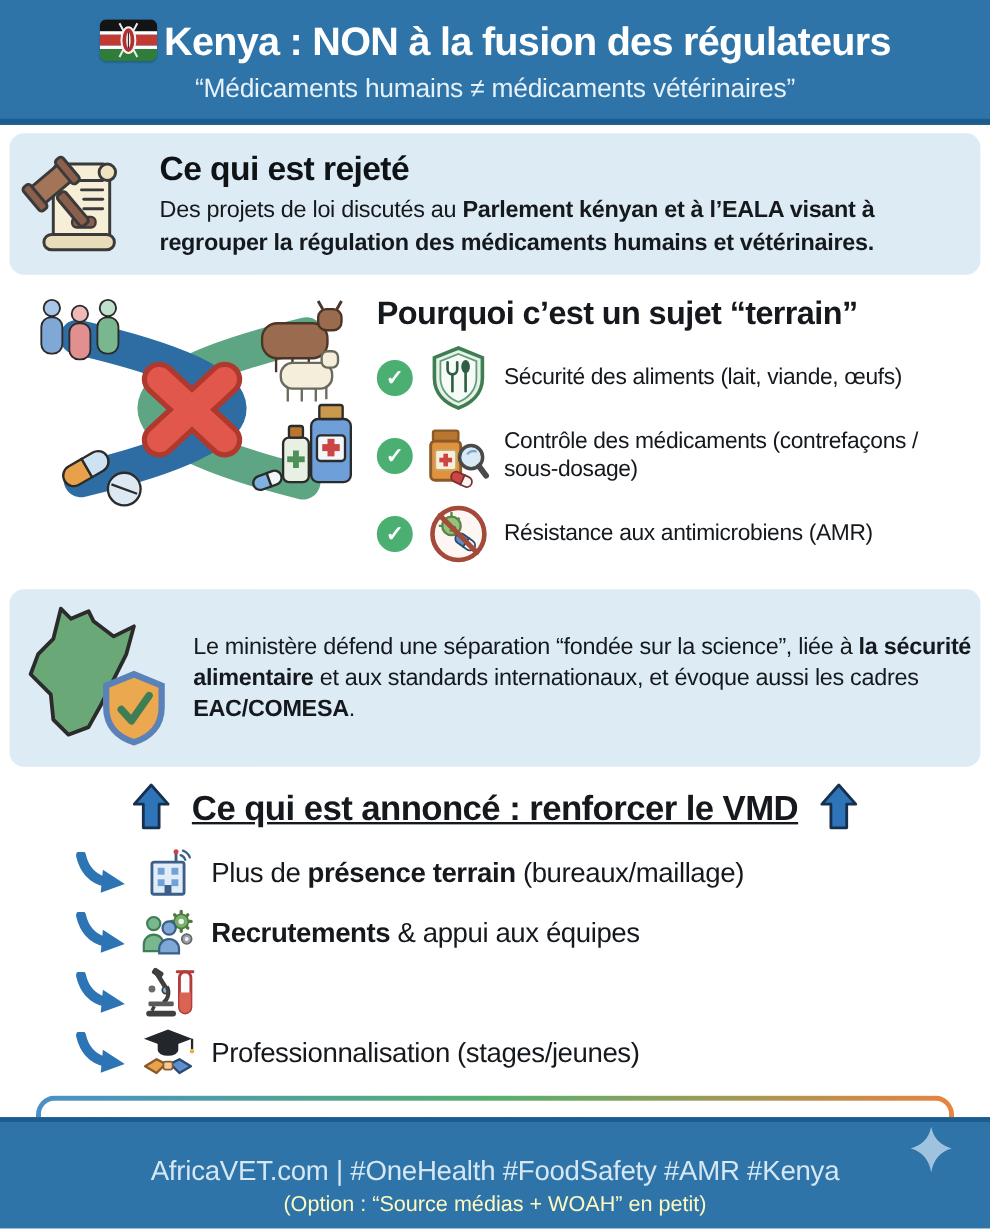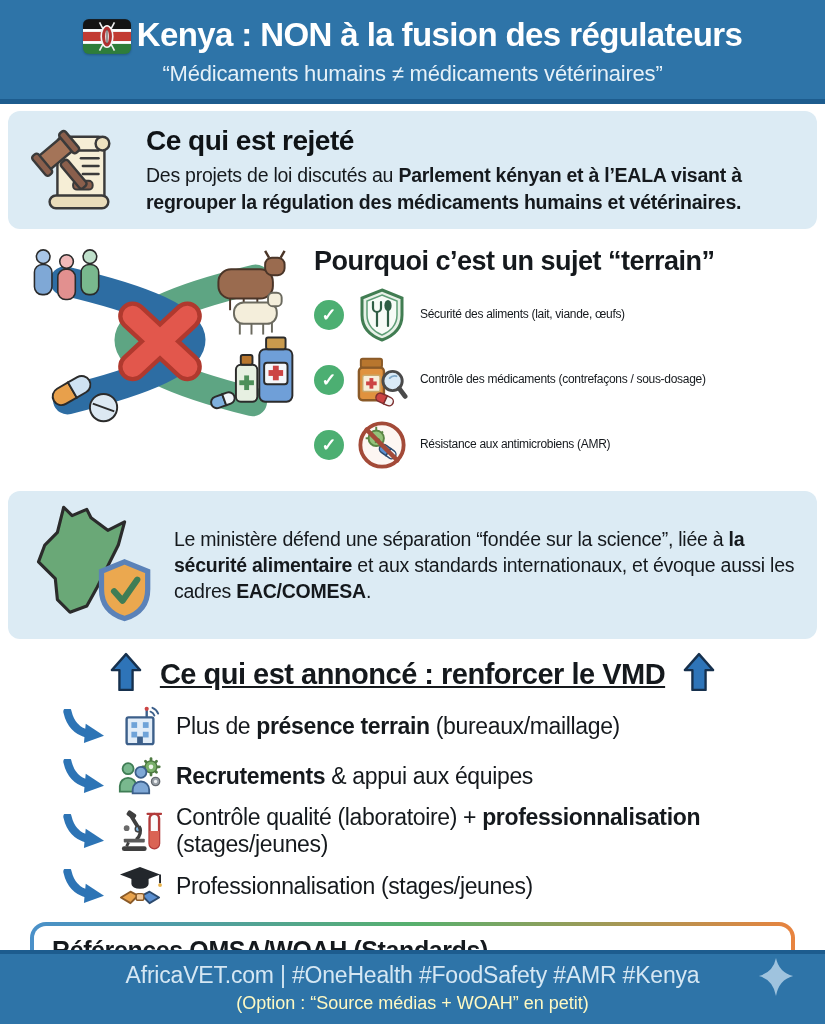--- a/index.html
+++ b/index.html
@@ -1,56 +1,56 @@
 <!DOCTYPE html>
 <html><head>
 <meta charset="utf-8">
 <style>
   html,body{margin:0;padding:0;}
   .page{width:825px;height:1024px;background:#ffffff;font-family:"Liberation Sans",sans-serif;
         display:flex;flex-direction:column;overflow:hidden;color:#15191d;}
   
   .hdr{background:#2e74a8;border-bottom:5px solid #1d5c8e;padding:16px 10px 12px;text-align:center;flex:none;}
-  .hdr-row{display:flex;align-items:flex-end;justify-content:center;gap:6px;}
+  .hdr-row{display:flex;align-items:flex-start;justify-content:center;gap:6px;}
   .hdr-title{font-size:33px;font-weight:bold;color:#ffffff;letter-spacing:-0.6px;margin:0;}
   .hdr-sub{font-size:22px;color:#e6f1f8;margin-top:7px;letter-spacing:-0.2px;}
   .flag{display:inline-flex;filter:drop-shadow(0 1px 1px rgba(0,0,0,.25));}
   
-  .card-blue{background:#dcebf4;border-radius:12px;margin:7px 8px;padding:12px 20px;display:flex;gap:20px;align-items:center;}
+  .card-blue{background:#dcebf4;border-radius:12px;margin:7px 8px;padding:12px 7px;display:flex;gap:20px;align-items:center;}
   .sec-title{font-size:28px;font-weight:bold;color:#0f1316;letter-spacing:-0.5px;margin-bottom:5px;}
   .sec-body{font-size:19.5px;line-height:1.34;letter-spacing:-0.25px;}
   .icon-lg{flex:none;display:flex;align-items:center;justify-content:center;}
   
   .why{display:flex;padding:8px 14px 2px;gap:8px;}
   .why-illu{width:292px;flex:none;}
   .why-main{flex:1;min-width:0;}
   .why-title{font-size:27px;font-weight:bold;letter-spacing:-0.5px;margin:2px 0 10px;}
   .why-item{display:flex;align-items:center;gap:11px;margin-bottom:9px;}
   .check-badge{width:30px;height:30px;border-radius:50%;background:#4caf72;color:#fff;font-size:18px;font-weight:bold;
                display:flex;align-items:center;justify-content:center;flex:none;}
   .why-icon{width:54px;height:56px;flex:none;display:flex;align-items:center;justify-content:center;}
-  .why-text{font-size:12px;line-height:1.28;letter-spacing:-0.3px;}
+  .why-text{font-size:19px;line-height:1.28;letter-spacing:-0.3px;}
   
   .announced{padding:6px 0 2px;}
   .ann-title-row{display:flex;align-items:center;justify-content:center;gap:18px;margin-bottom:8px;text-decoration:underline;}
   .ann-title{font-size:29px;font-weight:bold;letter-spacing:-0.5px;}
   .ann-items{margin-left:62px;}
   .ann-item{display:flex;align-items:center;gap:12px;margin-bottom:6px;}
   .swoosh{flex:none;display:flex;}
   .a-icon{width:48px;height:44px;flex:none;display:flex;align-items:center;justify-content:center;}
   .a-text{font-size:23px;letter-spacing:-0.35px;}
   
   .references{margin:6px 30px 6px;border:4px solid transparent;border-radius:16px;
     background:linear-gradient(#fff,#fff) padding-box,
                linear-gradient(90deg,#4a90c9 0%,#57b06e 50%,#e8833f 100%) border-box;
     padding:10px 18px 8px;}
   .ref-title{font-size:25px;font-weight:bold;letter-spacing:-0.4px;margin-bottom:9px;}
   
   .ftr{margin-top:auto;flex:none;background:#2e74a8;border-top:4px solid #1d5c8e;color:#d5e7f3;text-align:center;
-       padding:8px 0 10px;position:relative;}
+       padding:27px 0 10px;position:relative;}
   .ftr-line1{font-size:23px;letter-spacing:-0.2px;}
   .ftr-line2{font-size:18px;margin-top:4px;color:#fef9c3;}
   .sparkle{position:absolute;right:30px;top:2px;}
   main{flex:1;overflow:hidden;display:flex;flex-direction:column;}
   b{font-weight:bold;}
 </style>
 </head>
 <body>
 
 <div class="page">
@@ -344,21 +344,20 @@
               <path d="M22,17 a11,11 0 0 1 -3,14" stroke="#3f3f3f" stroke-width="3.5" fill="none"></path>
               <circle cx="9" cy="19" r="3" fill="#6a6a6a"></circle>
               <rect x="6" y="30" width="22" height="4" rx="1" fill="#5a5a5a"></rect>
               <line x1="11" y1="34" x2="9" y2="38" stroke="#3f3f3f" stroke-width="3"></line>
               <rect x="4" y="38" width="26" height="5" rx="2.5" fill="#3f3f3f"></rect>
               <rect x="33" y="4" width="10" height="36" rx="5" fill="#fbfbfb" stroke="#b23b3b" stroke-width="2.5"></rect>
               <path d="M33,22 h10 v13 a5,5 0 0 1 -10,0 z" fill="#da6354"></path>
               <line x1="31" y1="4" x2="45" y2="4" stroke="#b23b3b" stroke-width="2.5" stroke-linecap="round"></line>
             </svg>
           </span>
-          <span class="a-text"><span>Contrôle qualité (laboratoire) + </span><b>professionnalisation</b><span> (stages/jeunes)</span></span>
         </div>
 
         <div class="ann-item">
           <span class="swoosh">
             <svg viewBox="0 0 46 38" width="42" height="35">
               <path d="M6,3 C9,16 16,24 28,27" fill="none" stroke="#2d74b5" stroke-width="9" stroke-linecap="round"></path>
               <polygon points="26,16 46,29 24,37" fill="#2d74b5"></polygon>
             </svg>
           </span>
           <span class="a-icon">

